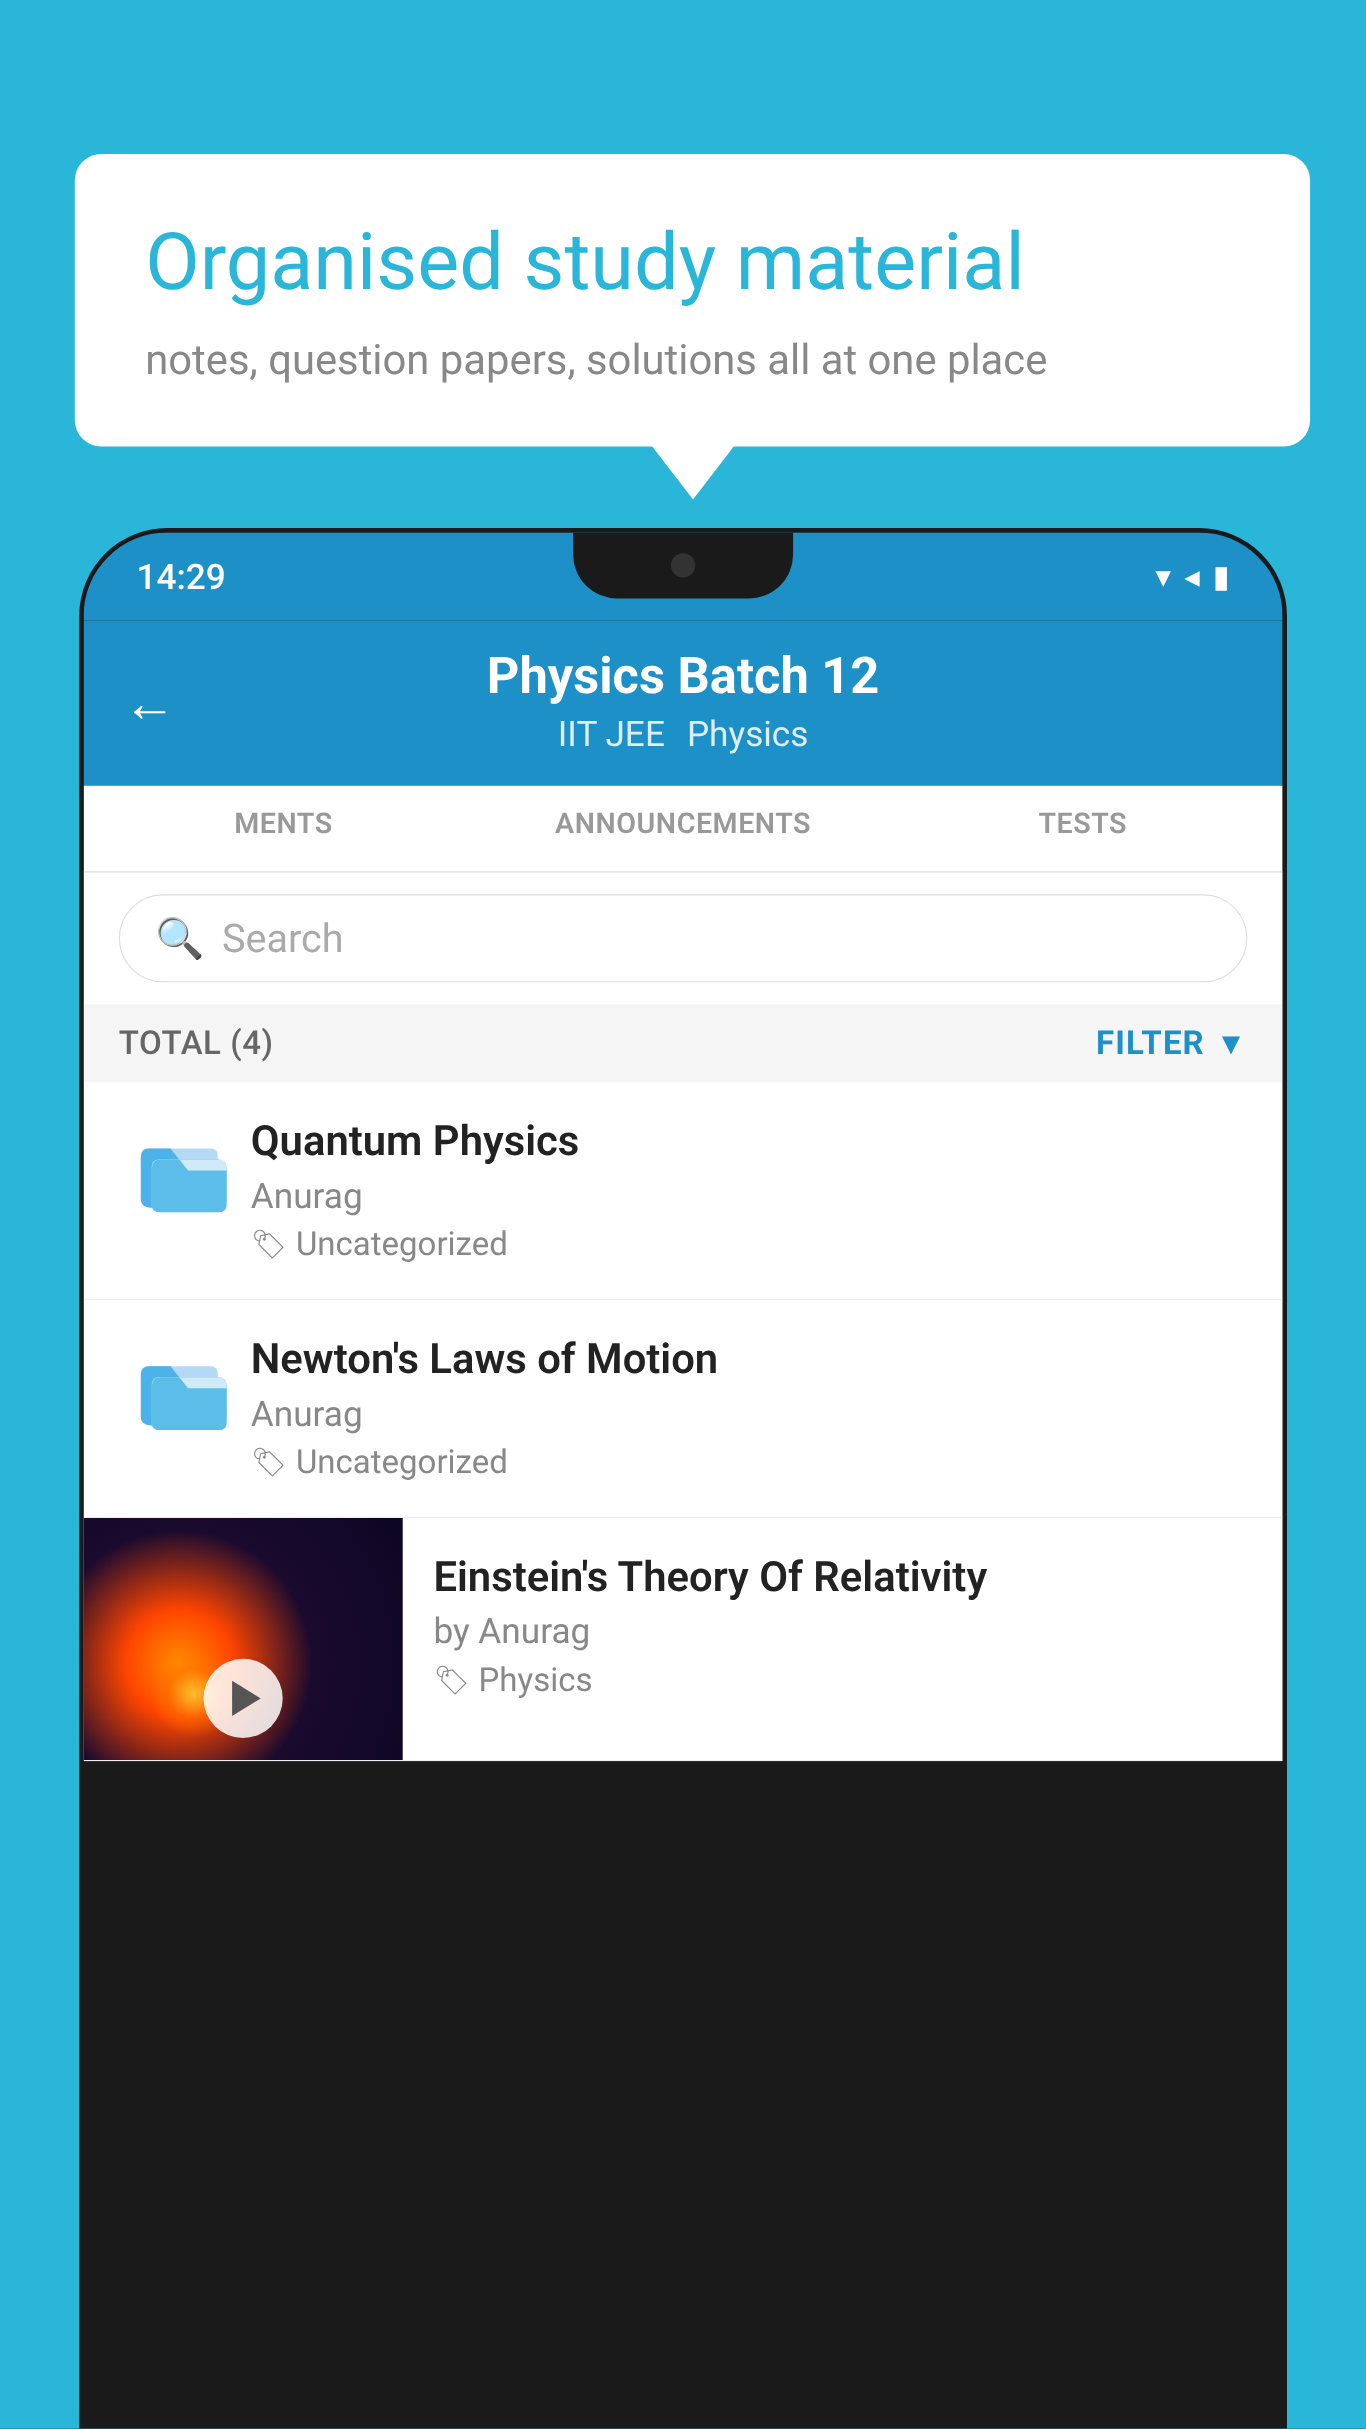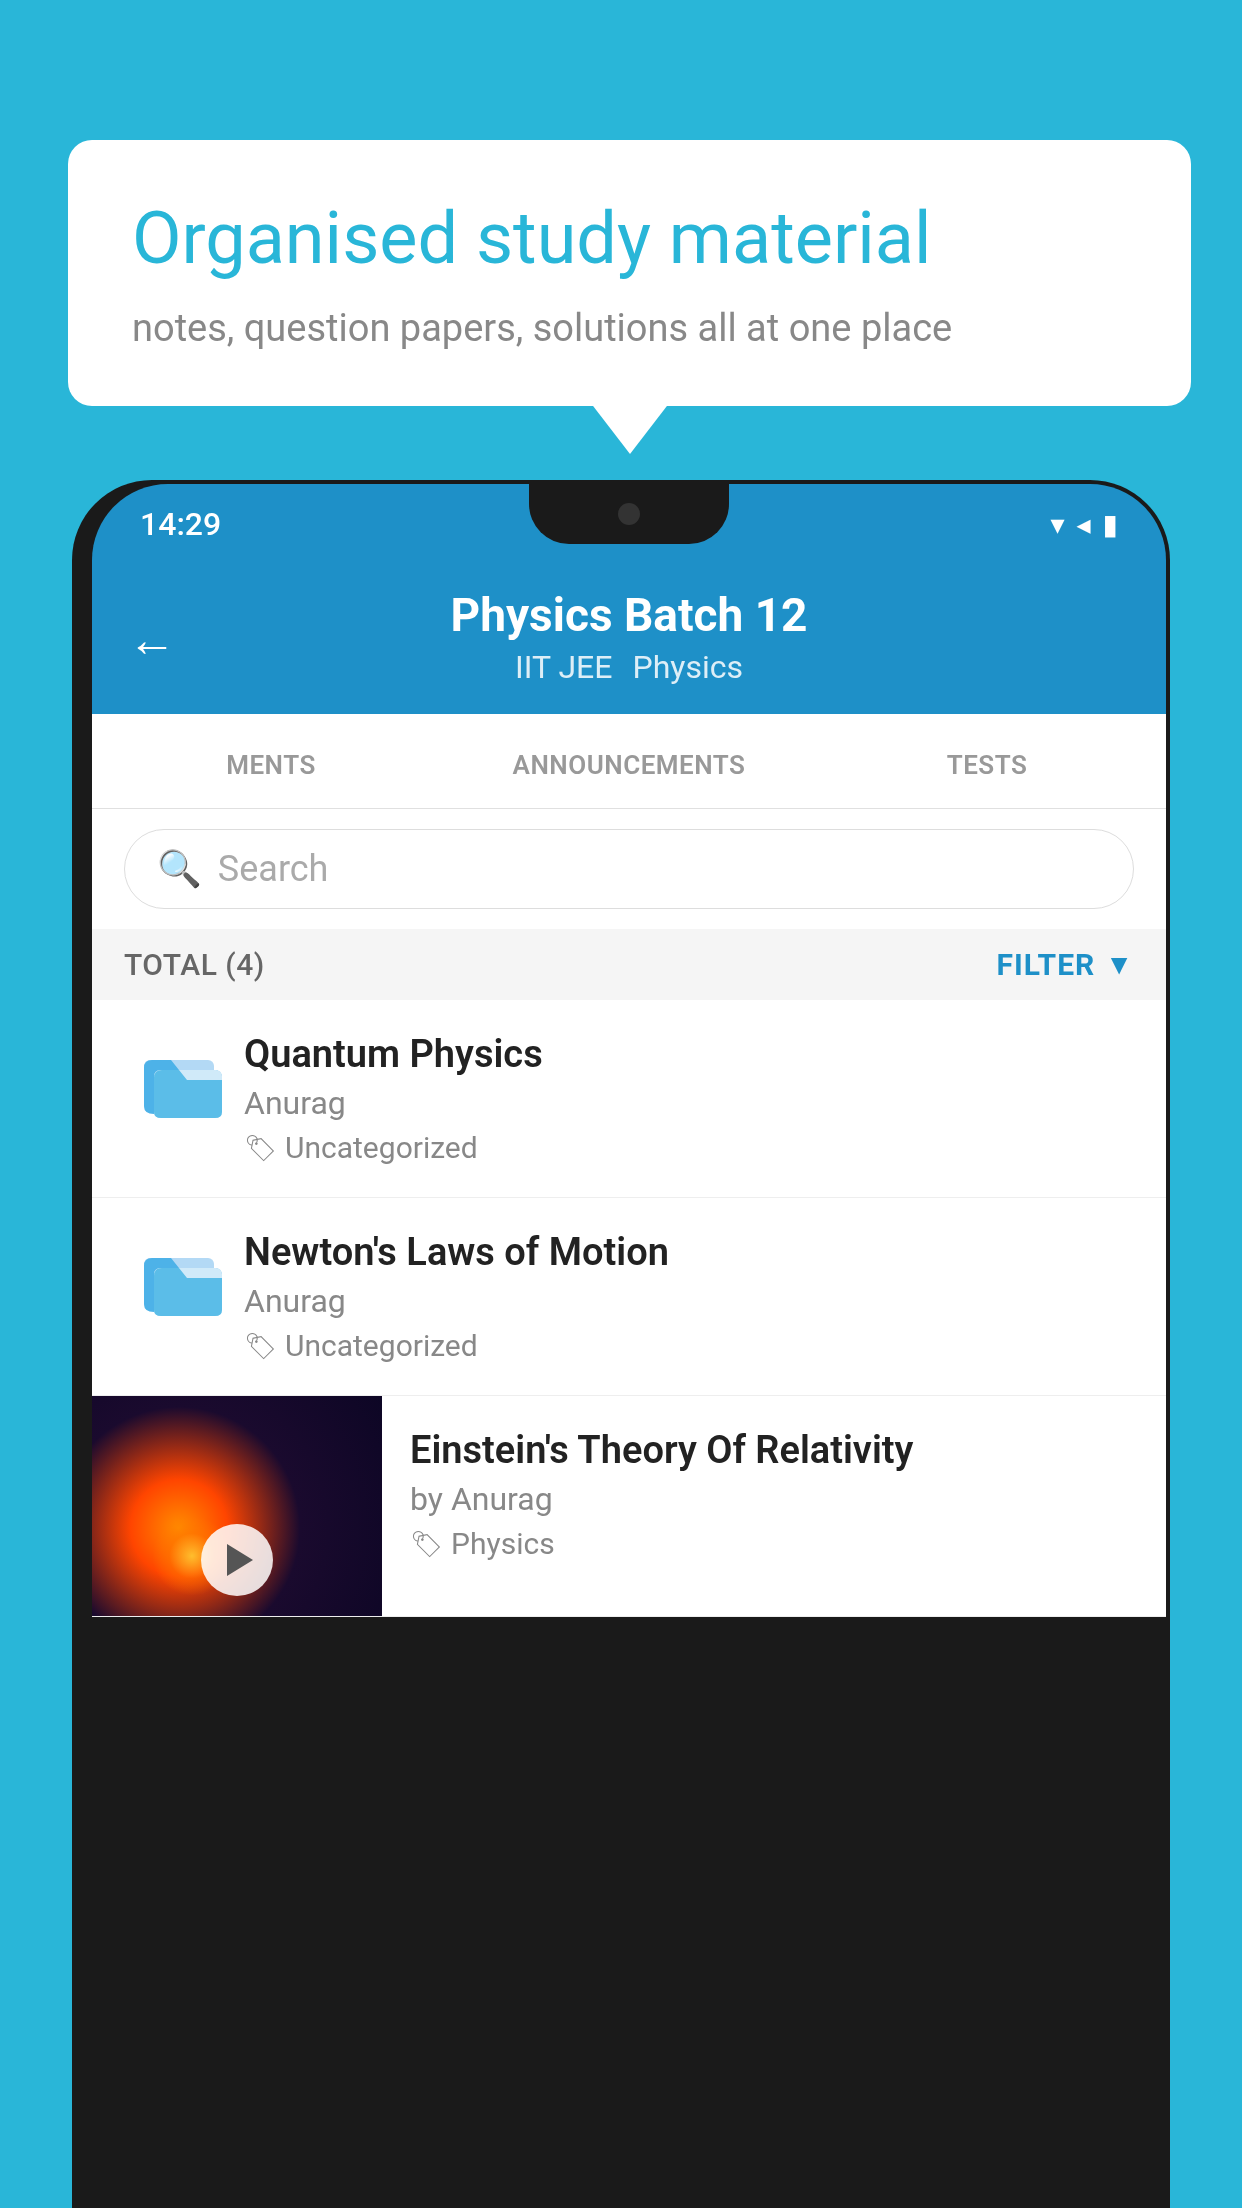--- a/index.html
+++ b/index.html
@@ -67,21 +67,20 @@
       padding: 4px;
       overflow: hidden;
     }
 
     .phone-inner {
       background: #1a1a1a;
       border-radius: 76px 76px 0 0;
       overflow: hidden;
       height: 100%;
       position: relative;
-      margin-left: 16px;
     }
 
     
     .status-bar {
       background: #1e90c8;
       height: 80px;
       display: flex;
       align-items: center;
       justify-content: space-between;
       padding: 0 48px;
@@ -166,21 +165,21 @@
     .tabs {
       background: white;
       display: flex;
       border-bottom: 1px solid #e0e0e0;
       overflow: hidden;
     }
 
     .tab {
       flex: 1;
       text-align: center;
-      padding: 36px 8px 24px;
+      padding: 20px 8px 24px;
       font-size: 26px;
       font-weight: 600;
       color: #999;
       letter-spacing: 0.5px;
       cursor: pointer;
       border-bottom: 4px solid transparent;
     }
 
     .tab.active {
       color: #1e90c8;

